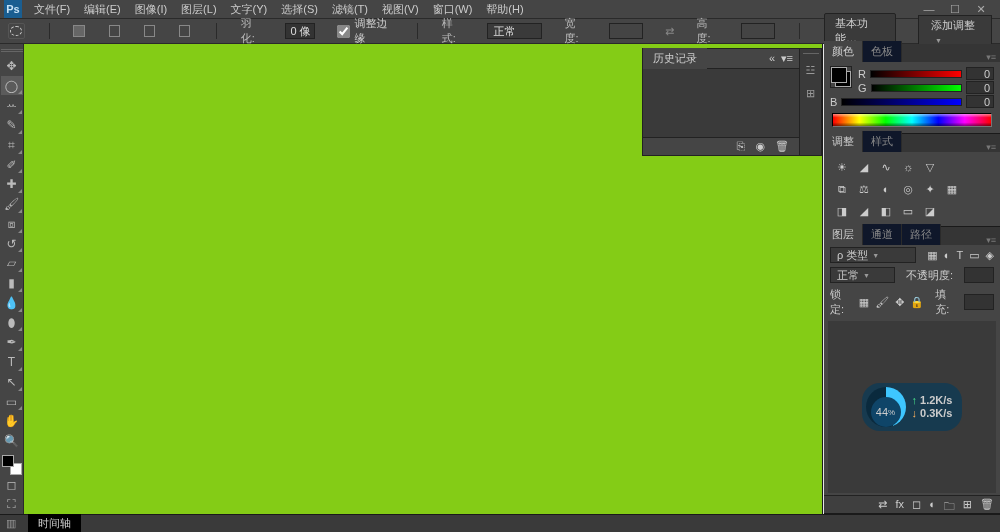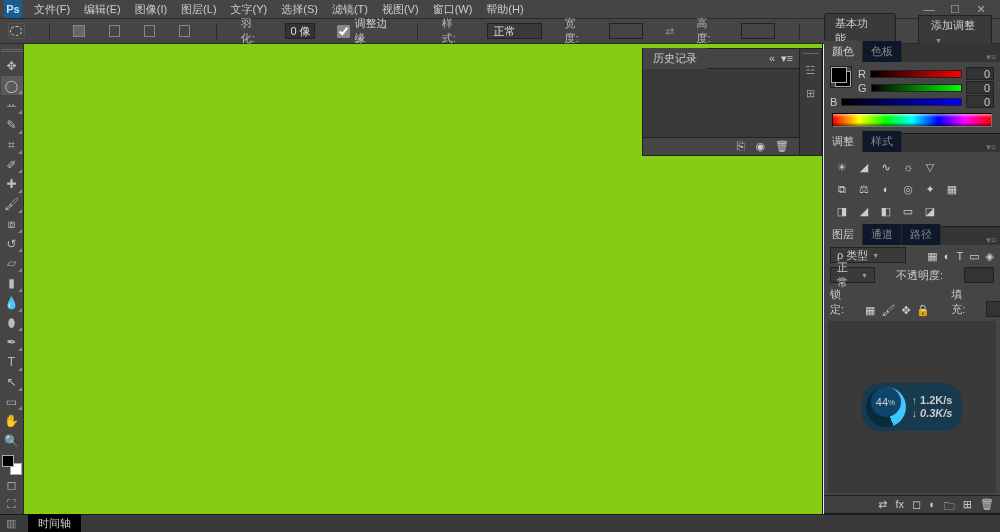--- a/index.html
+++ b/index.html
@@ -56,30 +56,30 @@
 .rgb-val { width: 28px; background: #333; border: 1px solid #222; text-align: right; padding: 0 3px; height: 13px; line-height: 13px; }
 .rgb-sw { width: 22px; height: 22px; border: 1px solid #222; float: left; margin-right: 6px; position: relative; }
 .rgb-sw::before { content: ""; position: absolute; width: 14px; height: 14px; background: #000; border: 1px solid #aaa; z-index: 2; }
 .rgb-sw::after { content: ""; position: absolute; width: 14px; height: 14px; background: #000; border: 1px solid #aaa; right: 0; bottom: 0; }
 .spectrum { height: 14px; margin: 4px 2px 2px; background: linear-gradient(90deg, #f00, #ff0, #0f0, #0ff, #00f, #f0f, #f00); border: 1px inset #222; }
 .spectrum::before { content: ""; display: block; height: 100%; background: linear-gradient(0deg, #000 0%, transparent 30%, transparent 70%, #fff 100%); opacity: .5; }
 .adj-body { padding: 4px 8px; }
 .adj-grid { display: flex; flex-wrap: wrap; gap: 6px; padding: 4px 2px; color: #888; }
 .adj-ic { width: 16px; height: 14px; display: flex; align-items: center; justify-content: center; font-size: 11px; }
 .layers { flex: 1; display: flex; flex-direction: column; min-height: 0; }
-.lyr-row { display: flex; align-items: flex-end; gap: 21px; padding: 2px 6px; }
+.lyr-row { display: flex; align-items: center; gap: 11px; padding: 2px 6px; }
 .lyr-sel { flex: 1; background: #3a3a3a; border: 1px solid #222; height: 16px; padding: 0 6px; display: flex; align-items: center; }
 .lyr-icons { display: flex; gap: 6px; color: #888; }
 .lyr-canvas { flex: 1; background: #3a3a3a; margin: 2px 4px; position: relative; display: flex; align-items: center; justify-content: center; }
 .widget { display: flex; align-items: center; gap: 6px; background: #173a4f; border-radius: 18px; padding: 4px 10px 4px 4px; }
-.widget-ring { width: 40px; height: 40px; border-radius: 50%; background: conic-gradient(#3ec6ff 0 158deg, #0a2a3d 158deg 360deg); display: flex; align-items: flex-start; justify-content: center; }
+.widget-ring { width: 40px; height: 40px; border-radius: 50%; background: conic-gradient(#3ec6ff 0 158deg, #0a2a3d 158deg 360deg); display: flex; align-items: flex-end; justify-content: center; }
 .widget-ring-in { width: 30px; height: 30px; border-radius: 50%; background: #0f4568; display: flex; align-items: center; justify-content: center; font-size: 12px; color: #cfe; }
 .widget-side { display: flex; flex-direction: column; font-size: 10px; line-height: 1.2; justify-content: center; }
 .widget-side span:first-child { color: #48e08a; }
-.widget-side span:last-child { color: #ffb05c; font-style: italic; }
+.widget-side span:last-child { color: #ffb05c; }
 .lyr-foot { height: 18px; background: #3f3f3f; border-top: 1px solid #222; display: flex; justify-content: flex-end; gap: 8px; padding: 2px 6px; color: #888; }
 .statusbar { height: 18px; background: #3a3a3a; border-top: 1px solid #1a1a1a; display: flex; align-items: center; padding: 0 6px; }
 .stat-icon { width: 16px; color: #999; }
 .stat-tab { padding: 2px 10px; background: #000000; margin-left: 6px; }
 .mini-sq { width: 12px; height: 12px; border: 1px solid #888; display:inline-block; margin-right: 2px;}
 </style>
 </head>
 <body>
 
 <div class="menubar">

